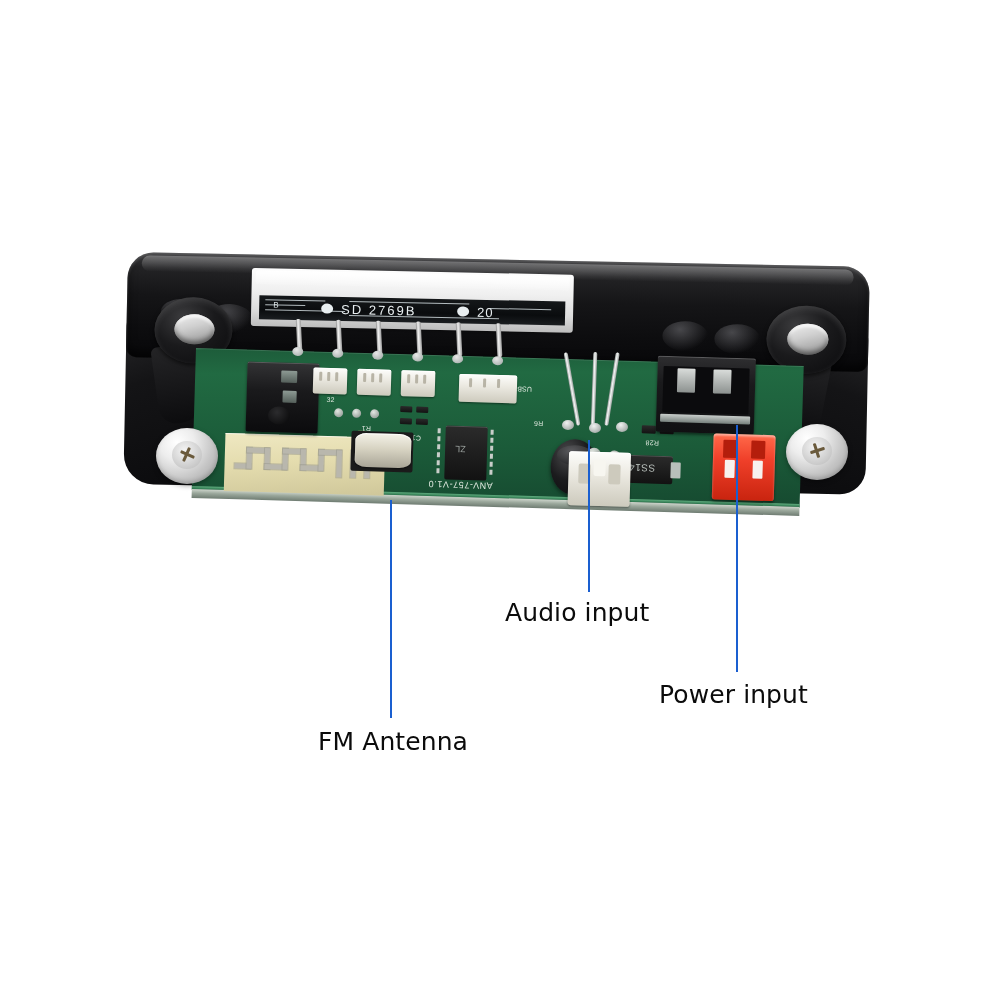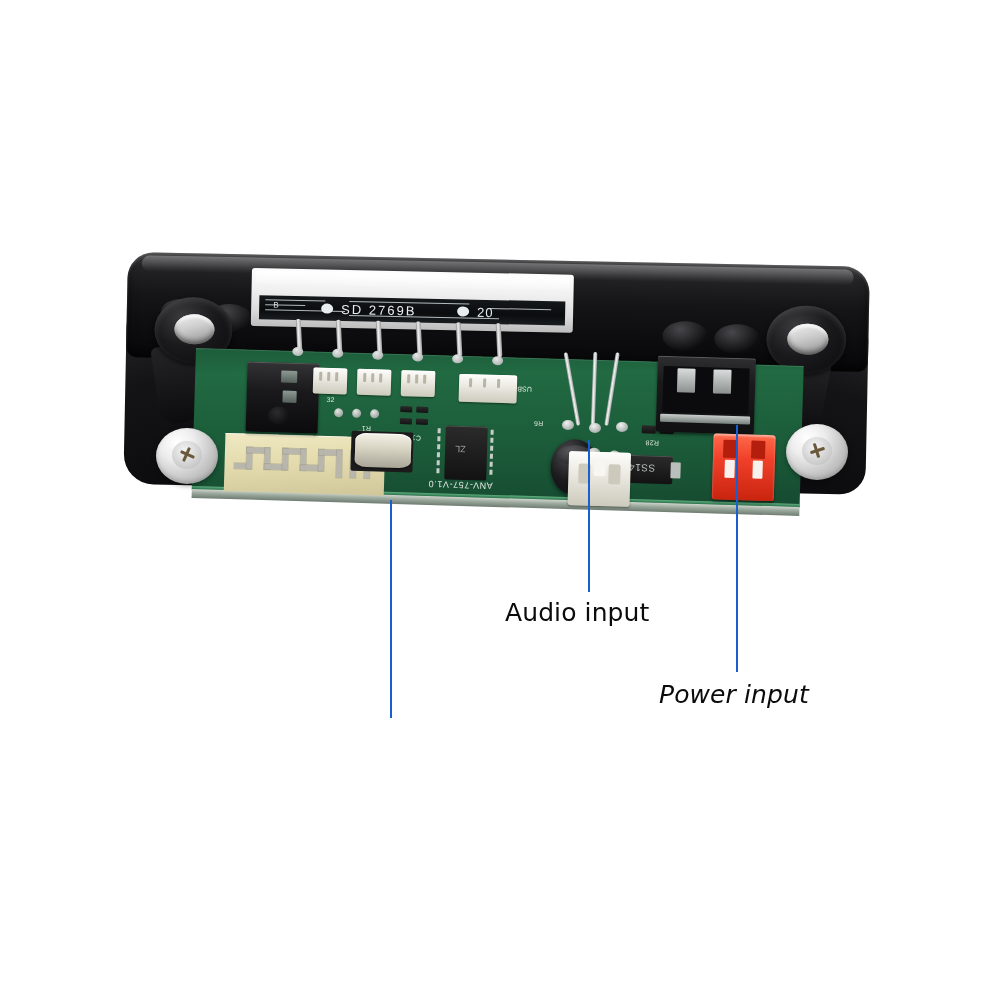--- a/index.html
+++ b/index.html
@@ -377,18 +377,19 @@
       <div class="screw-x" style="left:24px;top:25px;width:15px;height:3px;transform:rotate(-18deg);"></div>
       <div class="screw-x" style="left:29px;top:19px;width:3px;height:15px;transform:rotate(-18deg);"></div>
     </div>
 
   </div>
 
   <div class="leader" style="left:390px;top:500px;height:218px;"></div>
   <div class="leader" style="left:588px;top:440px;height:152px;"></div>
   <div class="leader" style="left:736px;top:425px;height:247px;"></div>
 
+  <div class="label" style="left:318px;top:727px;">FM Antenna</div>
 
   <div class="label" style="left:505px;top:598px;">Audio input</div>
 
-  <div class="label" style="left:659px;top:680px;font-style:italic;">Power input</div>
+  <div class="label" style="left:659px;top:680px;">Power input</div>
 
 </div>
 
 </body></html>

